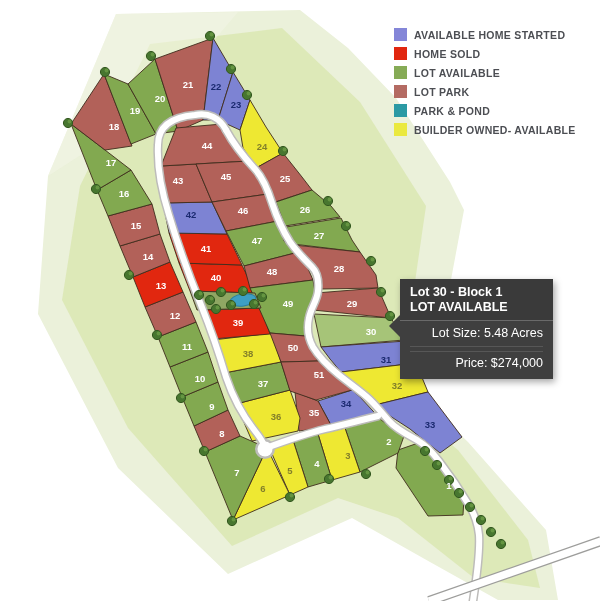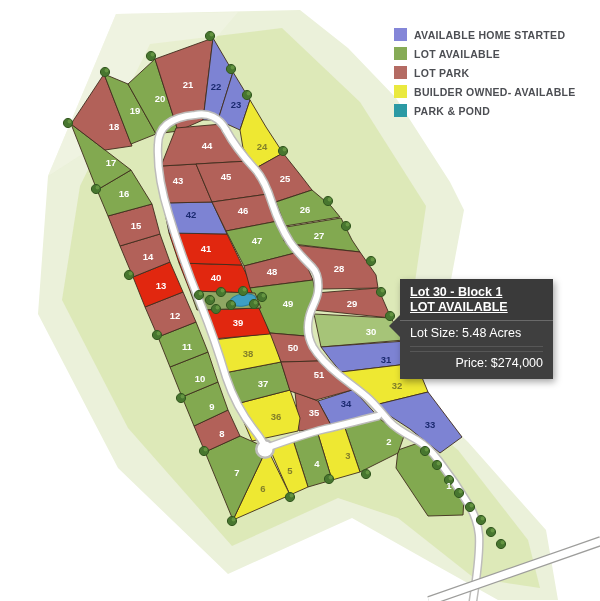--- a/index.html
+++ b/index.html
@@ -14,23 +14,23 @@
   .lg-row{display:flex;align-items:flex-end;height:13px;margin-bottom:6px;}
   .lg-swatch{width:13px;height:13px;flex:0 0 13px;margin-right:7px;}
   .lg-label{font-size:10.5px;font-weight:bold;color:#4c4e53;letter-spacing:.3px;white-space:nowrap;}
   
   .tooltip{position:absolute;left:400px;top:279px;width:153px;box-sizing:border-box;
            background:#3f3f3f;color:#fff;z-index:6;
            box-shadow:2px 3px 7px rgba(0,0,0,.35);}
   .tt-arrow{position:absolute;left:-11px;top:36px;width:0;height:0;
             border-top:11px solid transparent;border-bottom:11px solid transparent;
             border-right:11px solid #3f3f3f;}
-  .tt-head{padding:6px 10px 5px;border-bottom:1px solid #6a6a6a;background:#3a3a3a;text-decoration:underline;}
+  .tt-head{padding:6px 10px 5px;border-bottom:1px solid #6a6a6a;background:#3a3a3a;}
   .tt-title,.tt-status{font-size:12.5px;font-weight:bold;line-height:15px;}
-  .tt-size{padding:5px 10px 3px;font-size:12.5px;line-height:15px;}
+  .tt-size{padding:5px 10px 3px;font-size:12.5px;line-height:15px;text-align:right;}
   .tt-rules{margin:2px 10px 0;height:4px;border-top:1px solid #575757;border-bottom:1px solid #575757;}
   .tt-price{padding:4px 10px 8px;font-size:12.5px;line-height:15px;text-align:right;}
 </style>
 </head>
 <body>
 
 <div class="stage">
   <svg id="map" width="600" height="601" viewBox="0 0 600 601">
 
     <g>
@@ -321,34 +321,38 @@
         <text x="319" y="374" class="lotnum" fill="#ffffff">51</text>
       </g>
   </svg>
 
   <div class="legend" id="legend">
       <div class="lg-row">
         <span class="lg-swatch" style="background: rgb(132, 134, 216);"></span>
         <span class="lg-label">AVAILABLE HOME STARTED</span>
       </div>
       <div class="lg-row">
+        <span class="lg-swatch" style="background: rgb(225, 39, 15);"></span>
+        <span class="lg-label">HOME SOLD</span>
+      </div>
+      <div class="lg-row">
         <span class="lg-swatch" style="background: rgb(134, 171, 86);"></span>
         <span class="lg-label">LOT AVAILABLE</span>
       </div>
       <div class="lg-row">
         <span class="lg-swatch" style="background: rgb(180, 107, 99);"></span>
         <span class="lg-label">LOT PARK</span>
       </div>
       <div class="lg-row">
+        <span class="lg-swatch" style="background: rgb(43, 154, 164);"></span>
+        <span class="lg-label">PARK &amp; POND</span>
+      </div>
+      <div class="lg-row">
         <span class="lg-swatch" style="background: rgb(234, 233, 63);"></span>
         <span class="lg-label">BUILDER OWNED- AVAILABLE</span>
-      </div>
-      <div class="lg-row">
-        <span class="lg-swatch" style="background: rgb(43, 154, 164);"></span>
-        <span class="lg-label">PARK &amp; POND</span>
       </div>
     </div>
 
   <div class="tooltip">
     <div class="tt-arrow"></div>
     <div class="tt-head">
       <div class="tt-title">Lot 30 - Block 1</div>
       <div class="tt-status">LOT AVAILABLE</div>
     </div>
     <div class="tt-size">Lot Size: 5.48 Acres</div>

